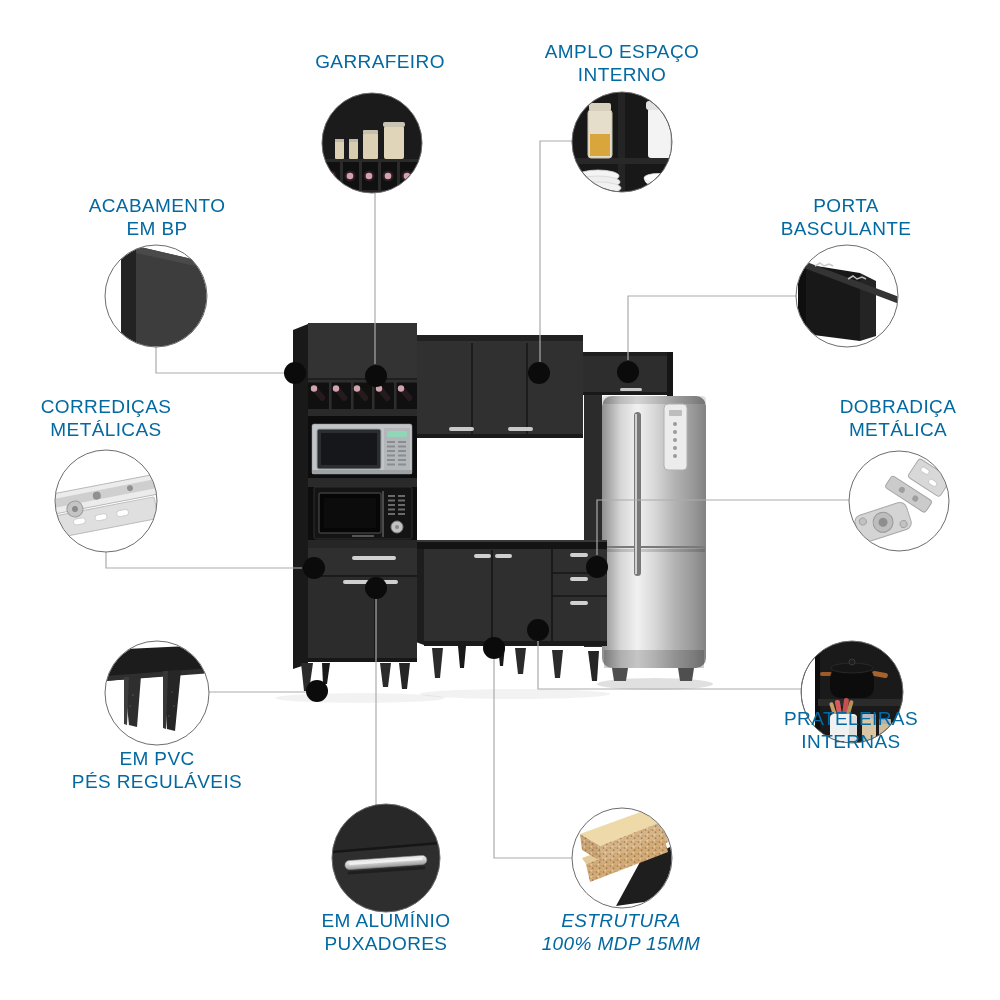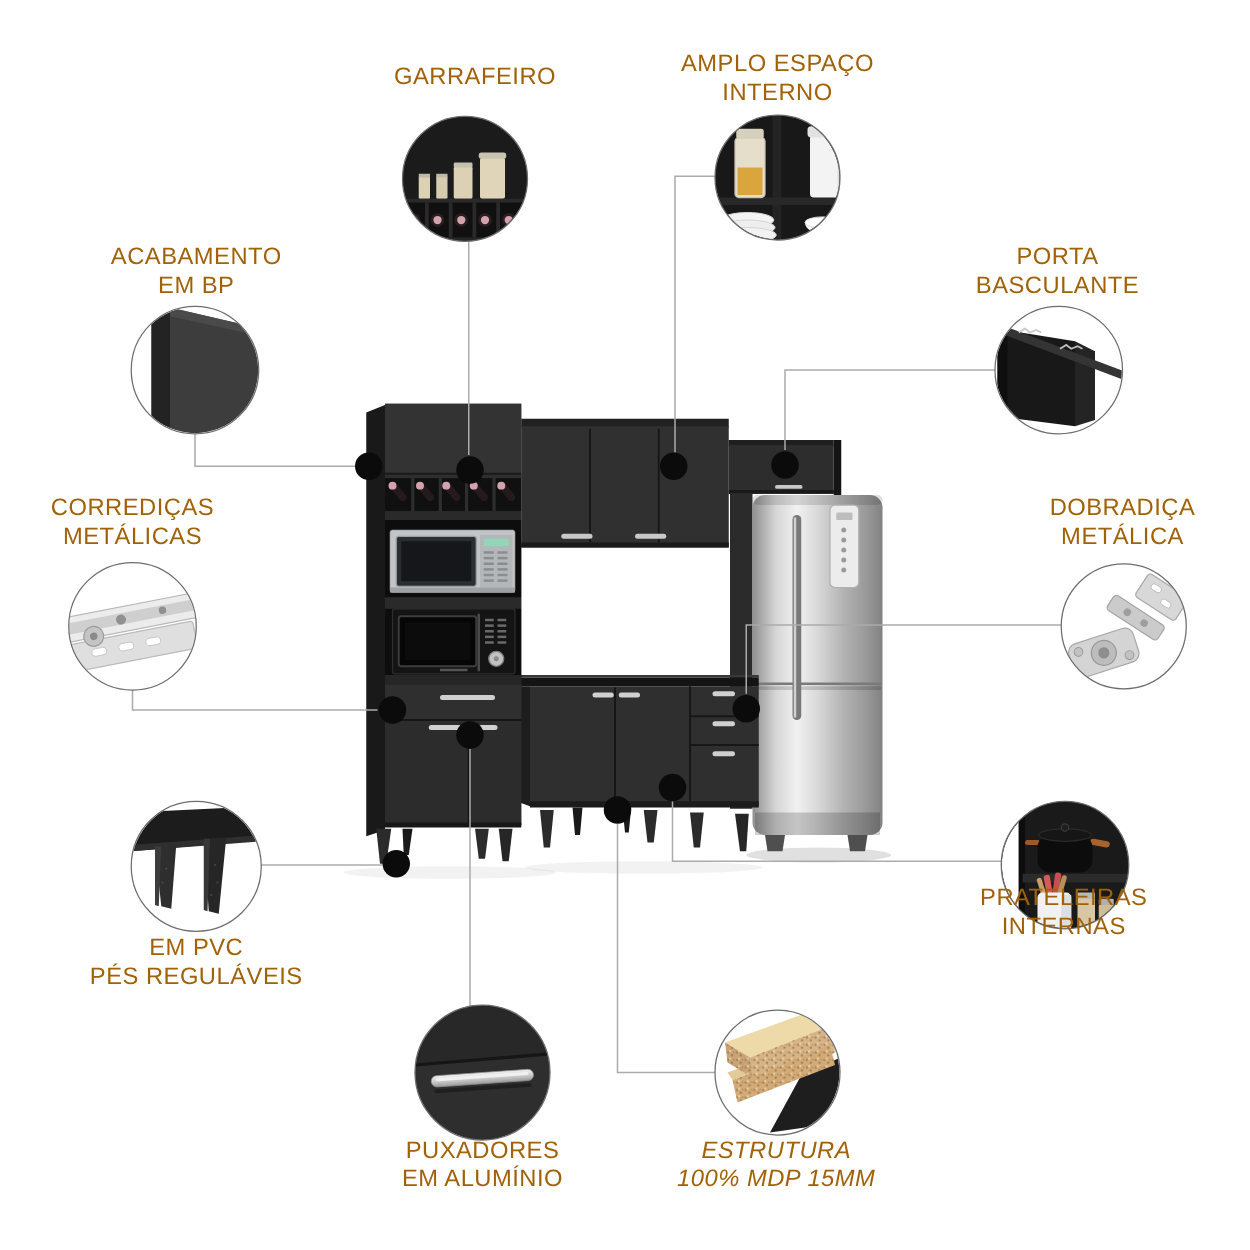--- a/index.html
+++ b/index.html
@@ -1,20 +1,20 @@
 <!DOCTYPE html>
 <html><head>
 <meta charset="utf-8">
 <style>
   html,body{margin:0;padding:0;background:#fff;}
   .stage{position:relative;width:1000px;height:1000px;background:#ffffff;overflow:hidden;
          font-family:"Liberation Sans", sans-serif;}
   .art{position:absolute;left:0;top:0;}
   .label{position:absolute;width:240px;text-align:center;font-size:19px;line-height:22.5px;
-         letter-spacing:0.4px;color:#a16207;font-weight:400;}
+         letter-spacing:0.4px;color:#0369a1;font-weight:400;}
   .label span{display:block;white-space:nowrap;}
 </style>
 </head>
 <body>
 
 <div class="stage">
 
 <svg class="art" width="1000" height="1000" viewBox="0 0 1000 1000">
   <defs>
     <linearGradient id="fridgeG" x1="0" y1="0" x2="1" y2="0">
@@ -499,21 +499,21 @@
   </div>
   <div class="label" style="left:37px;  top:748px;">
     <span>EM PVC</span>
       <span>PÉS REGULÁVEIS</span>
   </div>
   <div class="label" style="left:731px; top:708px;">
     <span>PRATELEIRAS</span>
       <span>INTERNAS</span>
   </div>
   <div class="label" style="left:266px; top:910px;">
-    <span>PUXADORES</span>
-      <span>EM ALUMÍNIO</span>
+    <span>EM ALUMÍNIO</span>
+      <span>PUXADORES</span>
   </div>
   <div class="label" style="left:501px; top:910px;font-style:italic;">
     <span>ESTRUTURA</span>
       <span>100% MDP 15MM</span>
   </div>
 
 </div>
 
 </body></html>

